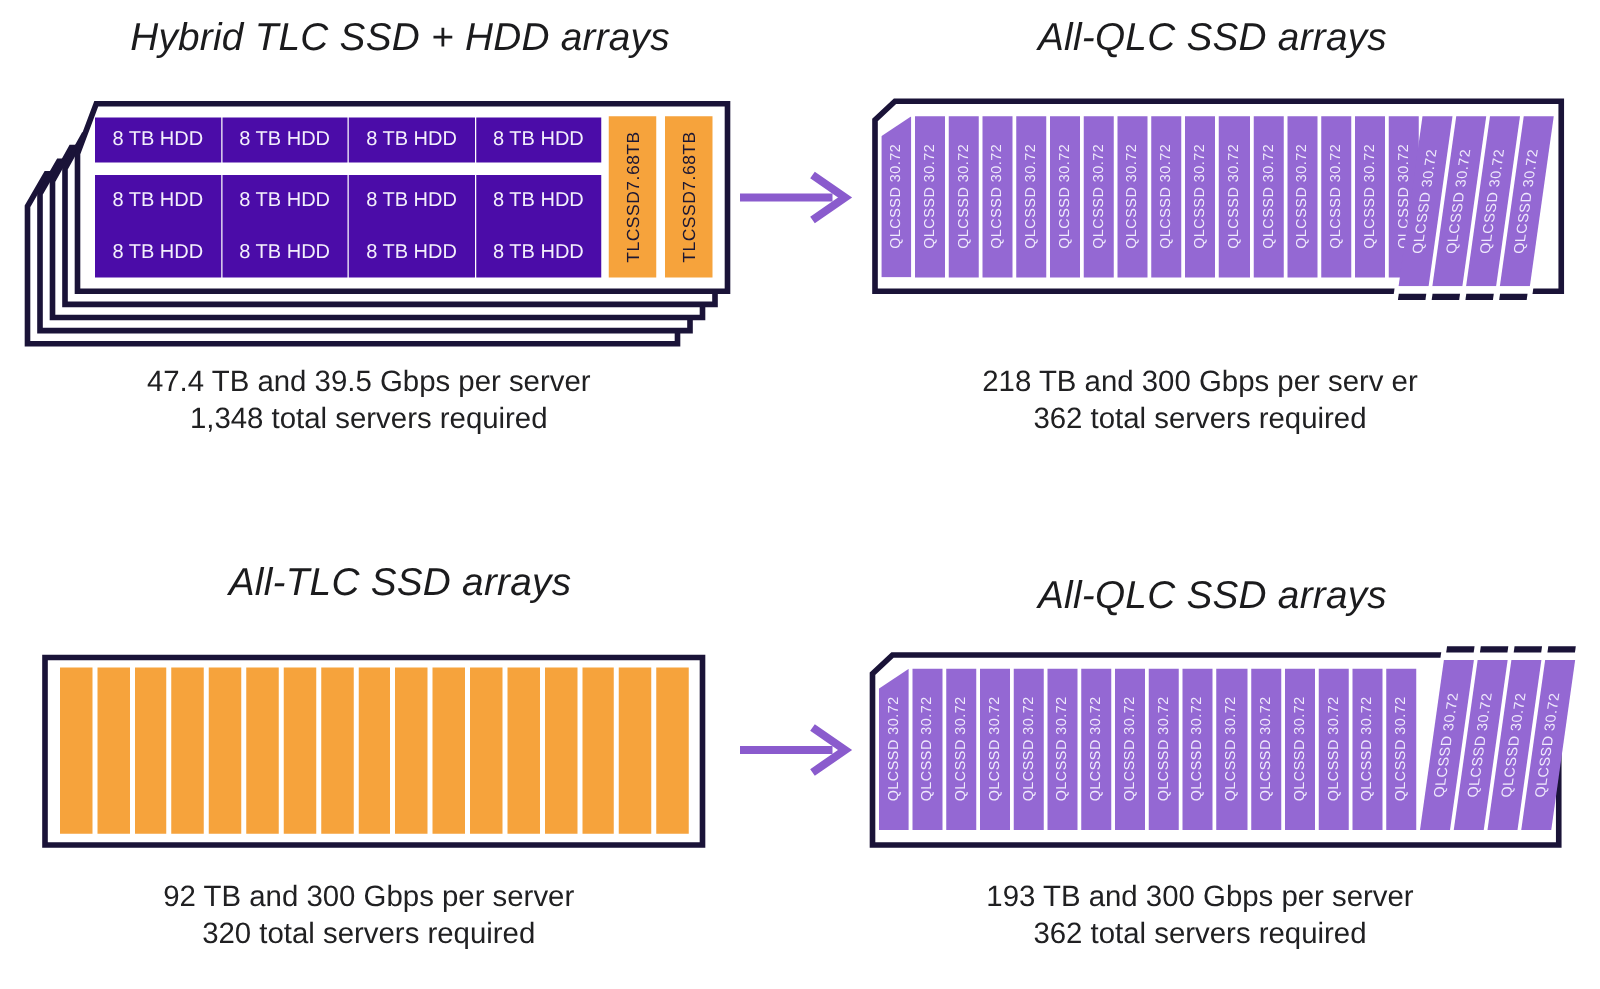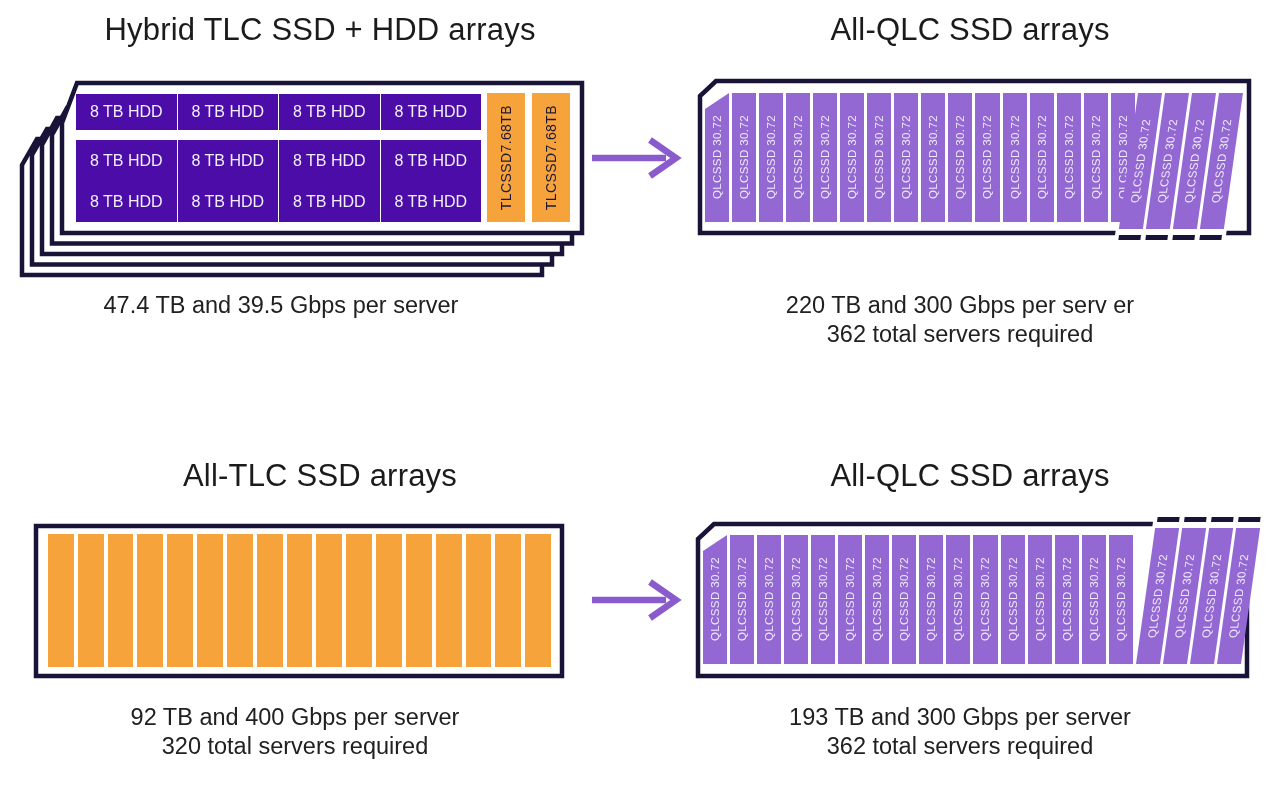--- a/index.html
+++ b/index.html
@@ -1,25 +1,25 @@
 <!DOCTYPE html>
 <html><head>
 <meta charset="utf-8">
 <style>
   html,body{margin:0;padding:0;background:#ffffff;}
   .canvas{position:relative;width:1280px;height:791px;background:#ffffff;overflow:hidden;
           font-family:"Liberation Sans", sans-serif;color:#1d1d1f;}
   .bg-svg{position:absolute;left:0;top:0;width:1280px;height:791px;}
-  .title{position:absolute;text-align:center;font-size:31px;font-weight:500;color:#1b1b1d;letter-spacing:.2px;}
+  .title{position:absolute;text-align:center;font-size:31px;font-weight:500;color:#1b1b1d;letter-spacing:.2px;font-style:italic;}
   .t-tl{left:30px;top:12px;width:580px;}
   .t-tr{left:680px;top:12px;width:580px;}
-  .t-bl{left:30px;top:458px;width:580px;}
+  .t-bl{left:30px;top:448px;width:580px;}
   .t-br{left:680px;top:458px;width:580px;}
   .caption{position:absolute;text-align:center;font-size:23.5px;line-height:29px;color:#202022;}
-  .c-tl{left:16px;top:291px;width:530px;}
+  .c-tl{left:30px;top:291px;width:530px;}
   .c-tr{left:680px;top:291px;width:560px;}
   .c-bl{left:30px;top:703px;width:530px;}
   .c-br{left:680px;top:703px;width:560px;}
 
   
   .hdd-grid{position:absolute;left:76px;top:94px;width:405px;height:128px;display:flex;gap:1px;}
   .hdd-col{flex:1;display:flex;flex-direction:column;gap:10px;}
   .hdd-block{background:#4b0ca8;display:flex;flex-direction:column;justify-content:space-around;align-items:center;}
   .hdd-block.small{height:36px;}
   .hdd-block.tall{height:82px;}
@@ -273,27 +273,28 @@
       <div class="strip tilt">
         <span class="vtext">QLCSSD 30.72</span>
       </div>
       <div class="strip tilt">
         <span class="vtext">QLCSSD 30.72</span>
       </div>
     </div>
 
   <div class="caption c-tl">
     <div>47.4 TB and 39.5 Gbps per server</div>
+    <div>1,348 total servers required</div>
   </div>
   <div class="caption c-tr">
-    <div>220 TB and 300 Gbps per serv er</div>
+    <div>218 TB and 300 Gbps per serv er</div>
     <div>362 total servers required</div>
   </div>
   <div class="caption c-bl">
-    <div>92 TB and 400 Gbps per server</div>
+    <div>92 TB and 300 Gbps per server</div>
     <div>320 total servers required</div>
   </div>
   <div class="caption c-br">
     <div>193 TB and 300 Gbps per server</div>
     <div>362 total servers required</div>
   </div>
 
 </div>
 
 </body></html>

